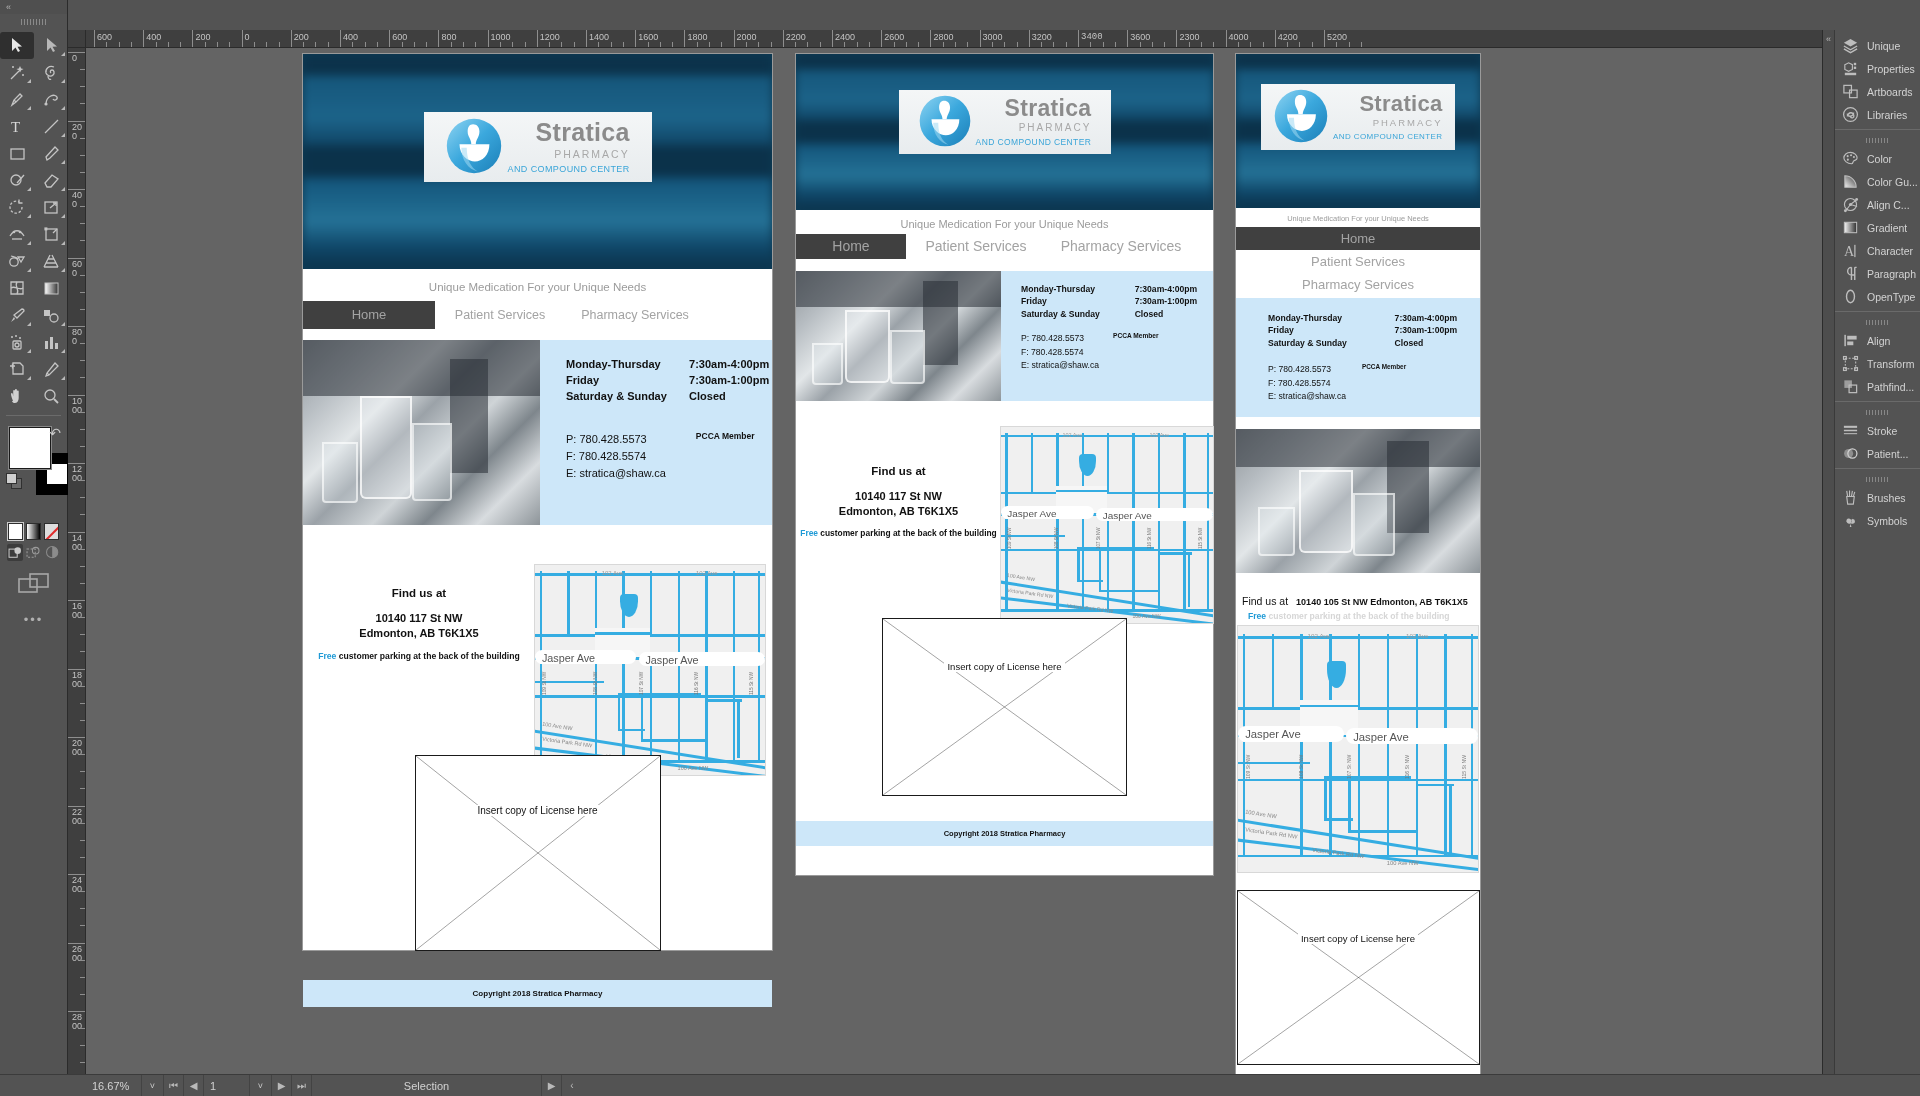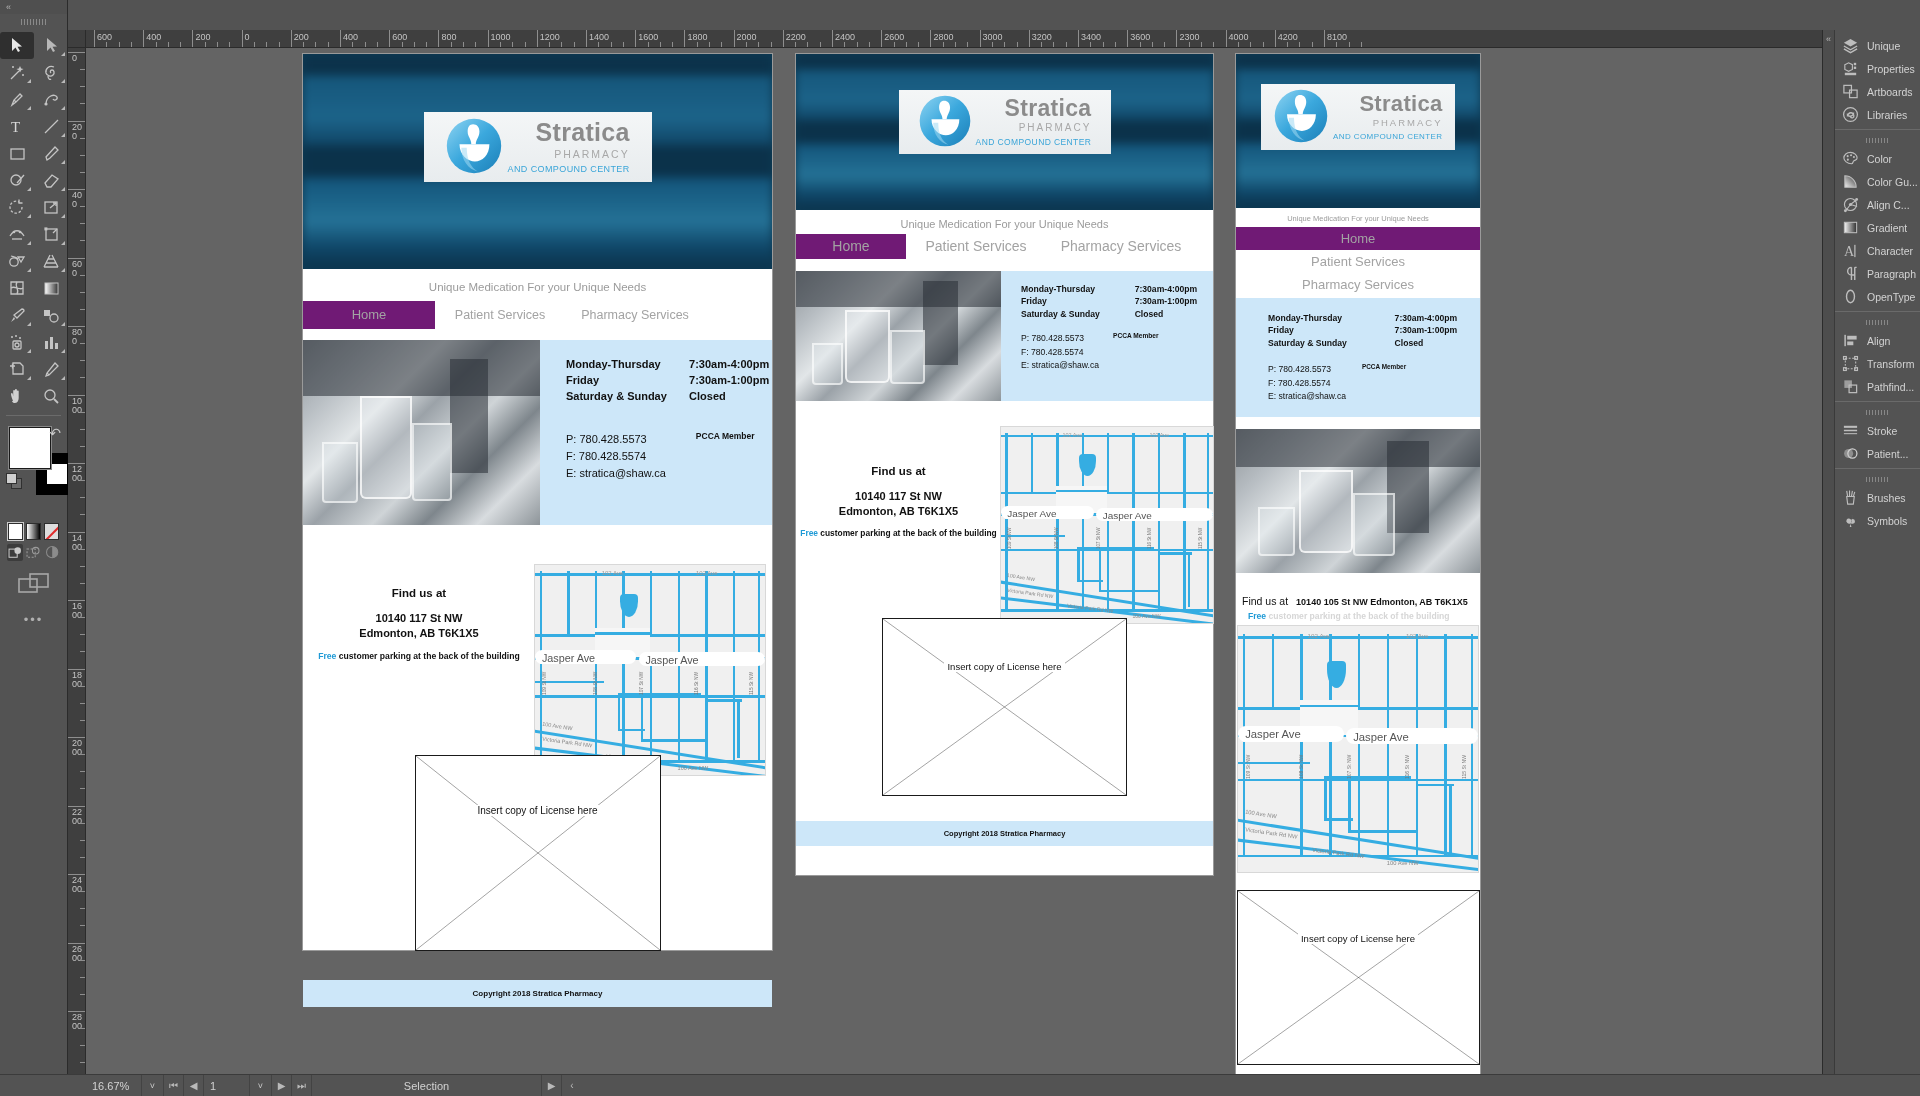--- a/index.html
+++ b/index.html
@@ -160,21 +160,21 @@
   }
   .logo-mark { position:relative; flex:0 0 auto; }
   .logo-text { display:flex; flex-direction:column; align-items:flex-end; line-height:1; }
   .logo-text .t1 { color:#8b8b8b; font-weight:bold; letter-spacing:.3px; }
   .logo-text .t2 { color:#a8a8a8; letter-spacing:2px; }
   .logo-text .t3 { color:#3aa5d8; letter-spacing:.4px; }
 
   .tagline { text-align:center; color:#9b9b9b; background:#fff; }
   .navbar { display:flex; background:#fff; }
   .nav-item { color:#a3a3a3; text-align:center; }
-  .nav-item.active { background:#701a75; }
+  .nav-item.active { background:#404040; }
 
   .infoband { background:#cde7f9; }
   .photo {
     background:
       linear-gradient(135deg,#8e9499 0%, #b7bdc2 18%, #e2e6e8 34%, #9ba2a8 46%, #cfd4d7 60%, #7e868c 72%, #d8dcdf 85%, #8d9499 100%);
     position:relative; overflow:hidden;
   }
   .photo .glass {
     position:absolute; border:2px solid rgba(255,255,255,.75);
     border-radius:0 0 6px 6px; background:rgba(240,245,248,.28);
@@ -732,21 +732,21 @@
       <div class="rh-lab" style="left: 893.6px;">3000</div>
       <div class="rh-tick" style="left: 905.9px;"></div>
       <div class="rh-tick" style="left: 918.2px;"></div>
       <div class="rh-tick" style="left: 930.5px;"></div>
       <div class="rh-maj" style="left: 942.8px;"></div>
       <div class="rh-lab" style="left: 942.8px;">3200</div>
       <div class="rh-tick" style="left: 955.1px;"></div>
       <div class="rh-tick" style="left: 967.4px;"></div>
       <div class="rh-tick" style="left: 979.7px;"></div>
       <div class="rh-maj" style="left: 992px;"></div>
-      <div class="rh-lab" style="left: 992px;">3400</div>
+      <div class="rh-lab" style="left: 992px; font-family: Liberation Mono, monospace;">3400</div>
       <div class="rh-tick" style="left: 1004.3px;"></div>
       <div class="rh-tick" style="left: 1016.6px;"></div>
       <div class="rh-tick" style="left: 1028.9px;"></div>
       <div class="rh-maj" style="left: 1041.2px;"></div>
       <div class="rh-lab" style="left: 1041.2px;">3600</div>
       <div class="rh-tick" style="left: 1053.5px;"></div>
       <div class="rh-tick" style="left: 1065.8px;"></div>
       <div class="rh-tick" style="left: 1078.1px;"></div>
       <div class="rh-maj" style="left: 1090.4px;"></div>
       <div class="rh-lab" style="left: 1090.4px;">2300</div>
@@ -757,21 +757,21 @@
       <div class="rh-lab" style="left: 1139.6px;">4000</div>
       <div class="rh-tick" style="left: 1151.9px;"></div>
       <div class="rh-tick" style="left: 1164.2px;"></div>
       <div class="rh-tick" style="left: 1176.5px;"></div>
       <div class="rh-maj" style="left: 1188.8px;"></div>
       <div class="rh-lab" style="left: 1188.8px;">4200</div>
       <div class="rh-tick" style="left: 1201.1px;"></div>
       <div class="rh-tick" style="left: 1213.4px;"></div>
       <div class="rh-tick" style="left: 1225.7px;"></div>
       <div class="rh-maj" style="left: 1238px;"></div>
-      <div class="rh-lab" style="left: 1238px;">8100</div>
+      <div class="rh-lab" style="left: 1238px;">5200</div>
       <div class="rh-tick" style="left: 1250.3px;"></div>
       <div class="rh-tick" style="left: 1262.6px;"></div>
       <div class="rh-tick" style="left: 1274.9px;"></div>
     </div>
   <div class="ruler-v" id="rulerV">
       <div class="rv-maj" style="top: 4px;"></div>
       <div class="rv-lab" style="top: 6px;">0</div>
       <div class="rv-tick" style="top: 21.125px;"></div>
       <div class="rv-tick" style="top: 38.25px;"></div>
       <div class="rv-tick" style="top: 55.375px;"></div>

